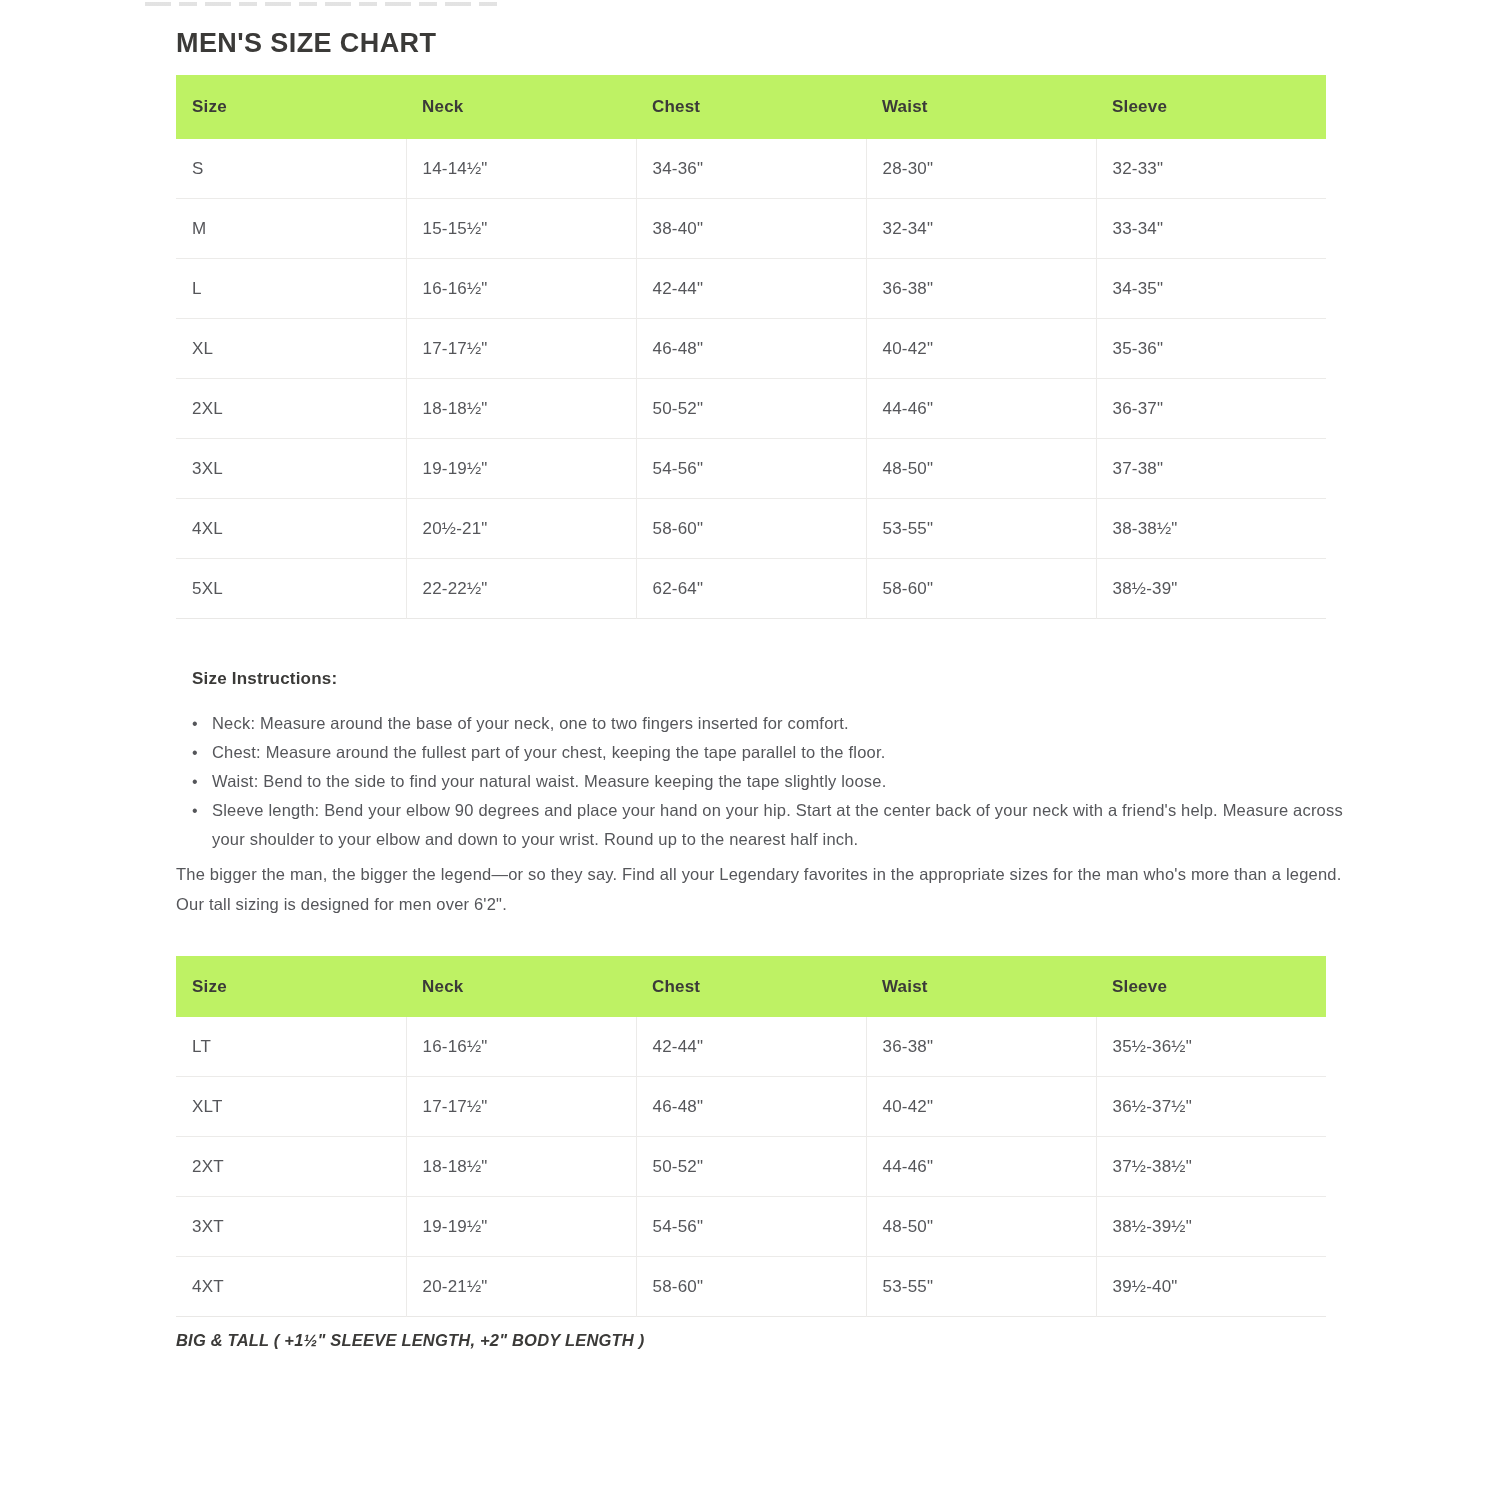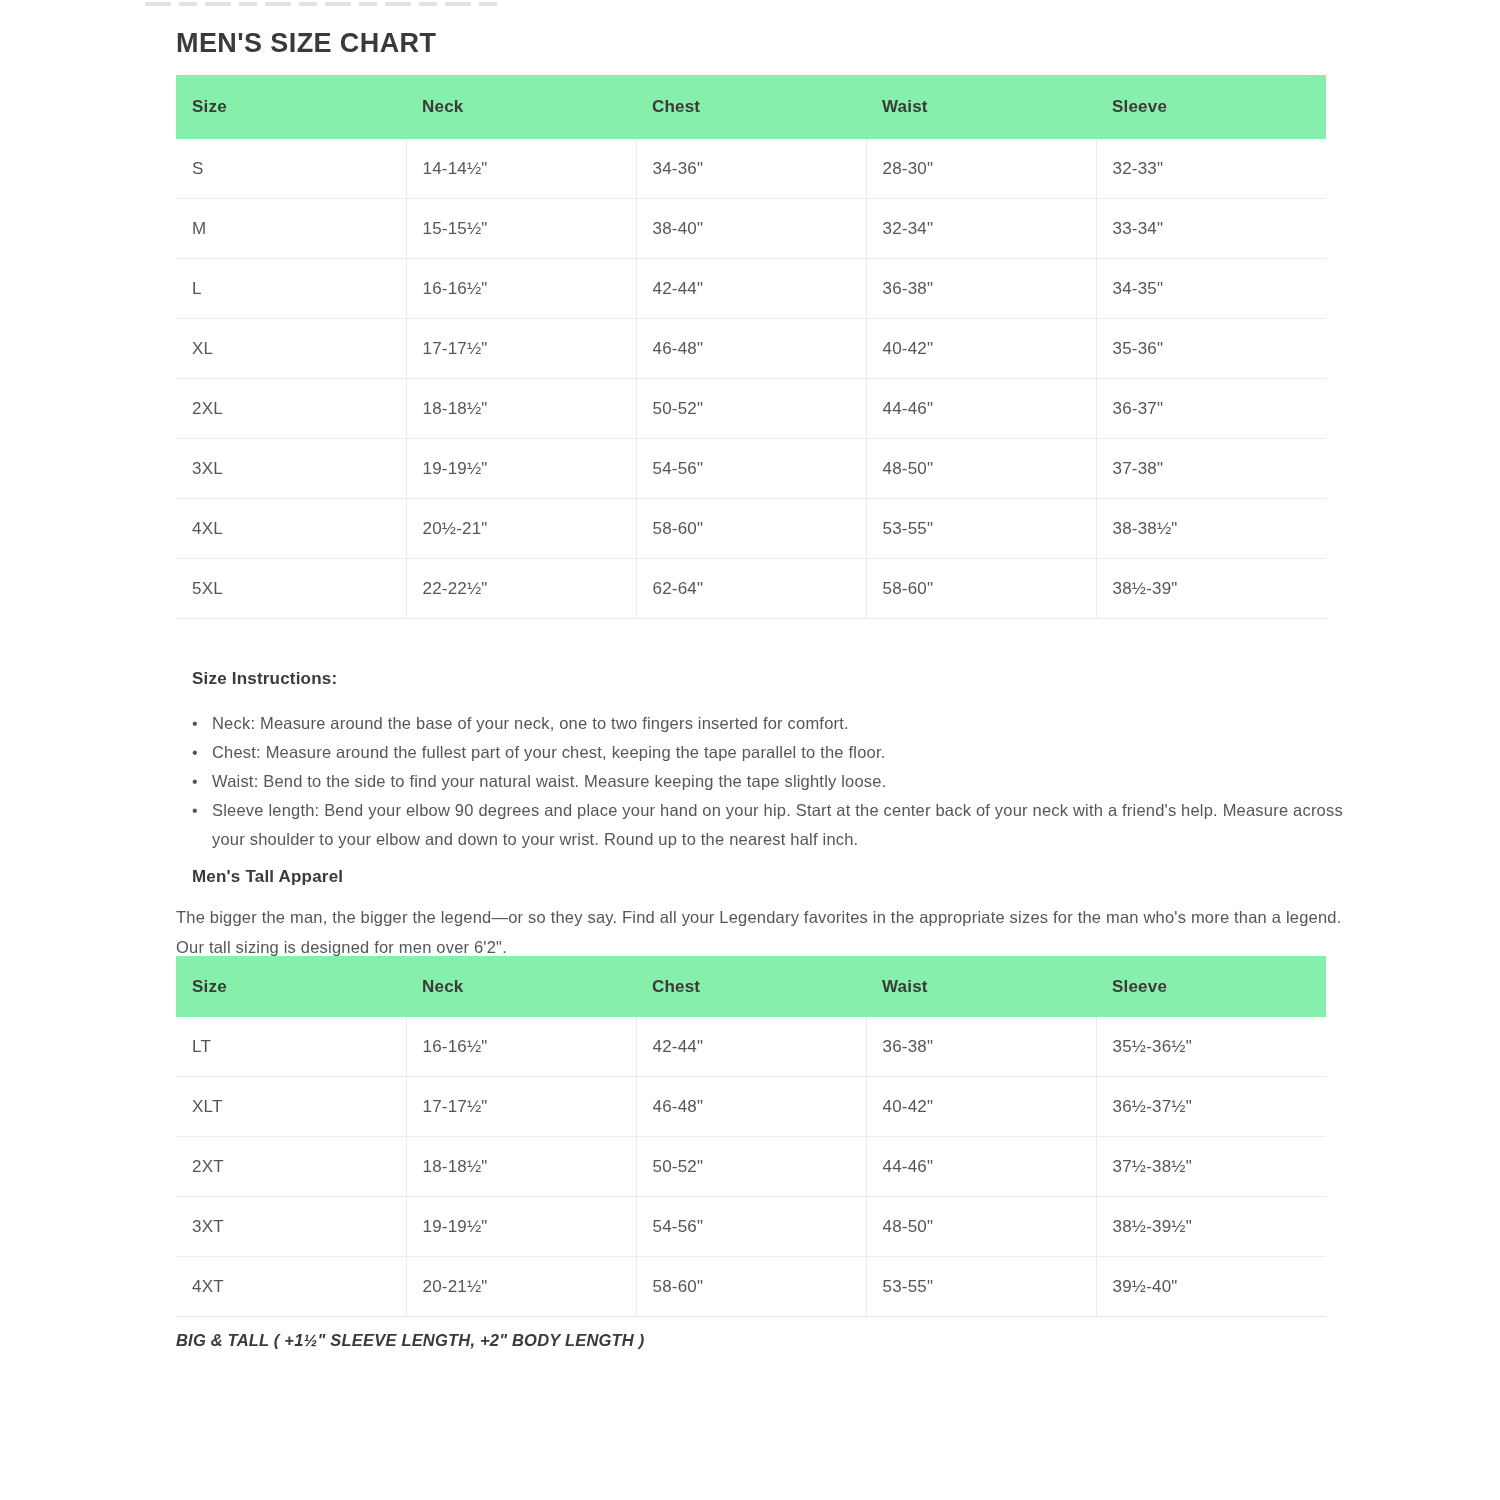--- a/index.html
+++ b/index.html
@@ -52,21 +52,21 @@
     left: 176px;
     width: 1150px;
     border-collapse: collapse;
     table-layout: fixed;
     border-bottom: 1px solid #e9e8e6;
   }
   .size-table.regular { top: 75px; }
   .size-table.tall    { top: 956px; }
 
   .size-table thead th {
-    background: #86efac;
+    background: #bef264;
     height: 64px;
     text-align: left;
     vertical-align: middle;
     padding: 0 0 0 16px;
     font-size: 17px;
     font-weight: bold;
     color: #3b3a38;
     letter-spacing: 0.2px;
   }
   .size-table.tall thead th { height: 61px; }
@@ -228,21 +228,20 @@
     <h3 class="section-heading">Size Instructions:</h3>
     <ul>
         <li>Neck: Measure around the base of your neck, one to two fingers inserted for comfort.</li>
         <li>Chest: Measure around the fullest part of your chest, keeping the tape parallel to the floor.</li>
         <li>Waist: Bend to the side to find your natural waist. Measure keeping the tape slightly loose.</li>
         <li>Sleeve length: Bend your elbow 90 degrees and place your hand on your hip. Start at the center back of your neck with a friend's help. Measure across your shoulder to your elbow and down to your wrist. Round up to the nearest half inch.</li>
       </ul>
   </div>
 
   <div class="tall-section">
-    <h3 class="section-heading">Men's Tall Apparel</h3>
     <p>The bigger the man, the bigger the legend—or so they say. Find all your Legendary favorites in the appropriate sizes for the man who's more than a legend. Our tall sizing is designed for men over 6'2".</p>
   </div>
 
   <table class="size-table tall">
       <thead>
         <tr>
           <th>Size</th>
           <th>Neck</th>
           <th>Chest</th>
           <th>Waist</th>

